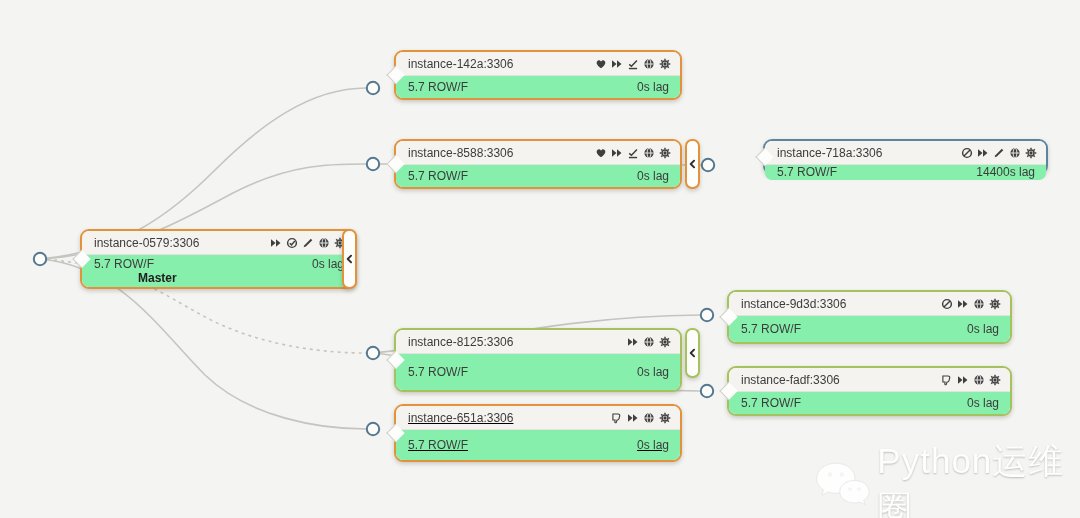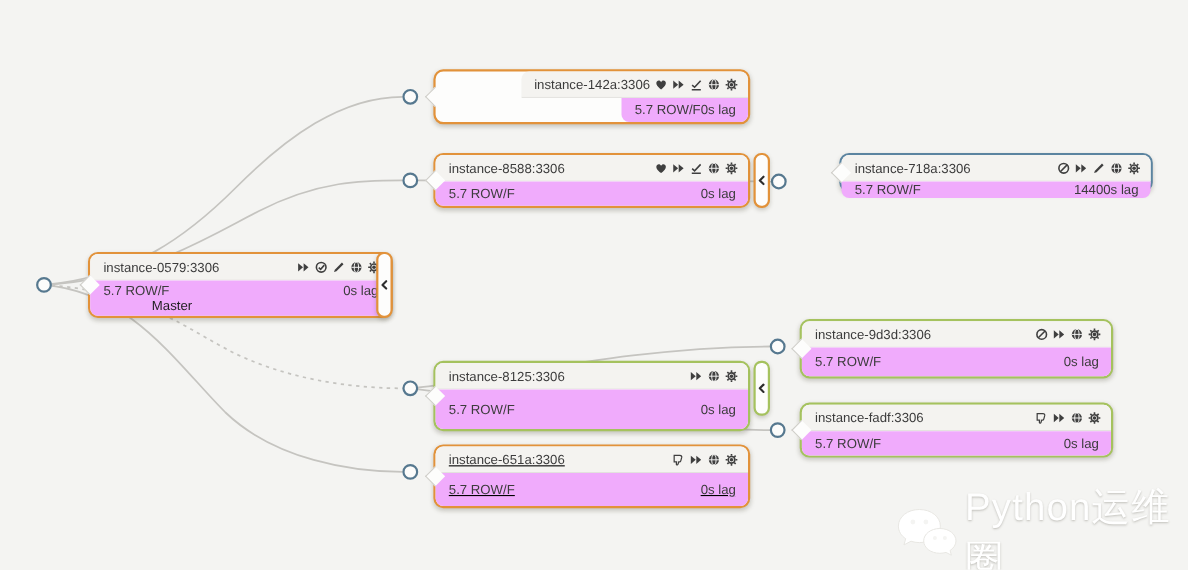--- a/index.html
+++ b/index.html
@@ -21,24 +21,24 @@
         background:#f4f3f0;border-bottom:1px solid #e3e2de;border-radius:7px 7px 0 0;
         padding:0 9px 0 12px;}
   .title{font-size:12px;color:#3c3c3c;white-space:nowrap;}
   .icons{display:flex;align-items:center;}
   .nicon{display:inline-block;margin-left:4px;line-height:0;cursor:pointer;}
   .nicon svg{display:block;}
   .nicon .st{fill:none;stroke:#3f3f3f;stroke-width:1.7;}
   .nicon .sthin{fill:none;stroke:#3f3f3f;stroke-width:1.3;}
 
   .bwrap{flex:1;display:flex;flex-direction:column;justify-content:center;
-         background:#f0abfc;border-radius:0 0 7px 7px;padding:0 11px 1px 12px;}
+         background:#86efac;border-radius:0 0 7px 7px;padding:0 11px 1px 12px;}
   .line1{display:flex;align-items:center;justify-content:space-between;
          font-size:12px;color:#3c3c3c;}
-  .role{font-size:12px;font-weight:normal;color:#1e1e1e;line-height:14px;padding-left:44px;}
+  .role{font-size:12px;font-weight:bold;color:#1e1e1e;line-height:14px;padding-left:44px;}
 
   .pointer{position:absolute;left:-7px;top:50%;width:12px;height:12px;
            transform:translateY(-50%) rotate(45deg);background:#fdfdfc;
            border-left:1px solid #cfcec9;border-bottom:1px solid #cfcec9;z-index:3;}
 
   .collapse{position:absolute;z-index:2;width:15px;border:2px solid #999;border-radius:7px;
             background:#fdfdfc;box-shadow:0 2px 4px rgba(90,85,70,.28);
             display:flex;align-items:center;justify-content:center;
             box-sizing:border-box;cursor:pointer;}
 
@@ -123,21 +123,21 @@
         <span>0s lag</span>
       </div>
       <div class="role">Master</div>
     </div>
   </div>
       <div class="collapse orange" style="left: 342px; top: 229px; height: 60px;">
         <svg width="9" height="12" viewBox="0 0 14 14">
           <path d="M9.5 1.8 4.2 7 9.5 12.2" fill="none" stroke="#2e2e2e" stroke-width="3" stroke-linecap="round" stroke-linejoin="round"></path>
         </svg>
       </div>
-      <div class="node orange" style="left: 394px; top: 63px; width: 288px; height: 50px; align-items: flex-end;">
+      <div class="node orange" style="left: 394px; top: 50px; width: 288px; height: 50px;">
     <div class="pointer"></div>
     <div class="trow">
       <span class="title">instance-142a:3306</span>
       <span class="icons">
             <span class="nicon">
               <svg width="12" height="12" viewBox="0 0 14 14" fill="#3f3f3f">
                 <path d="M7 12.1C2.3 8.6 1.1 5.6 2.5 3.7 3.9 1.9 6.2 2.4 7 4.3 7.8 2.4 10.1 1.9 11.5 3.7 12.9 5.6 11.7 8.6 7 12.1Z"></path>
               </svg>
             </span>
             <span class="nicon">

